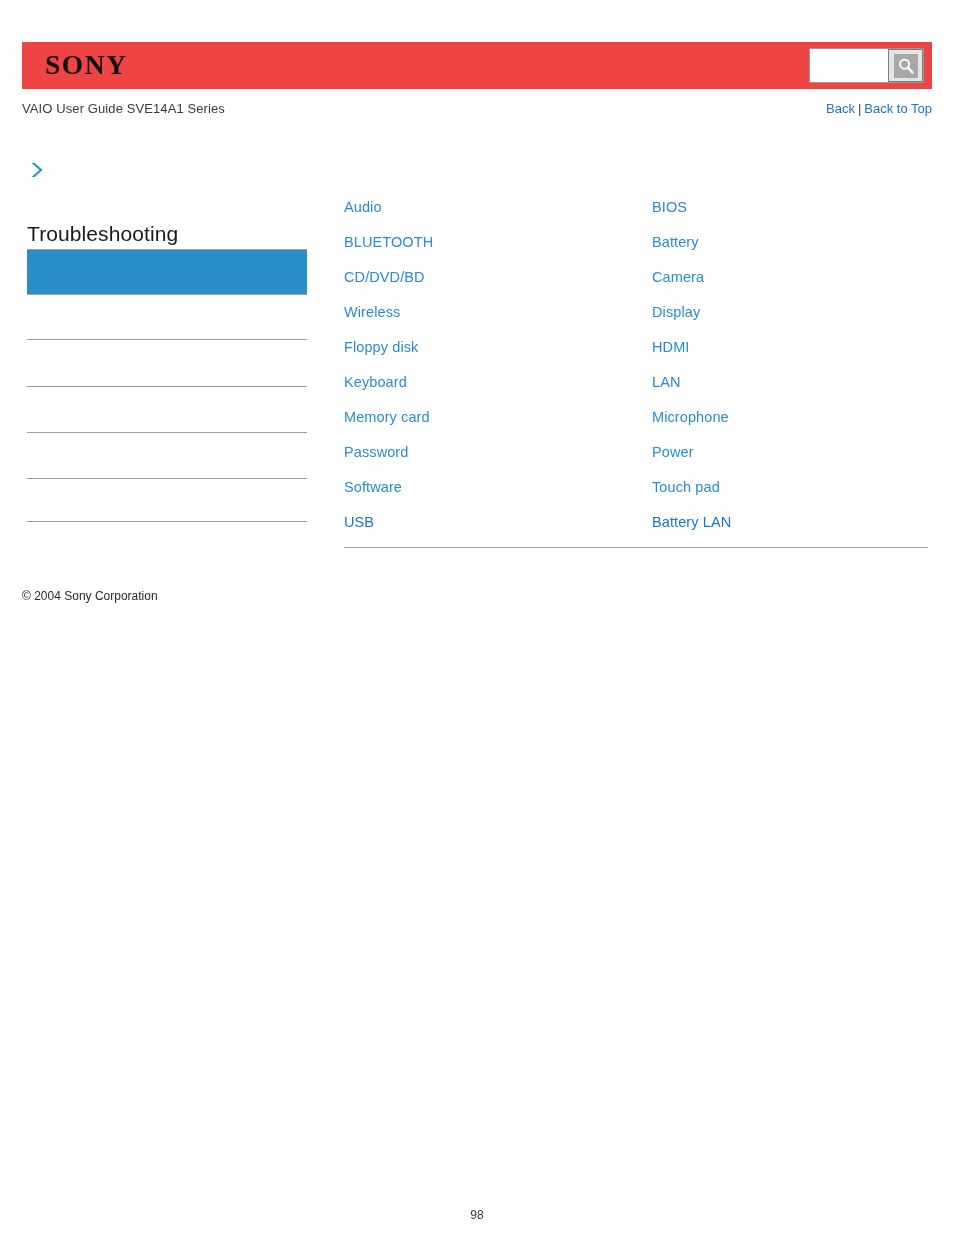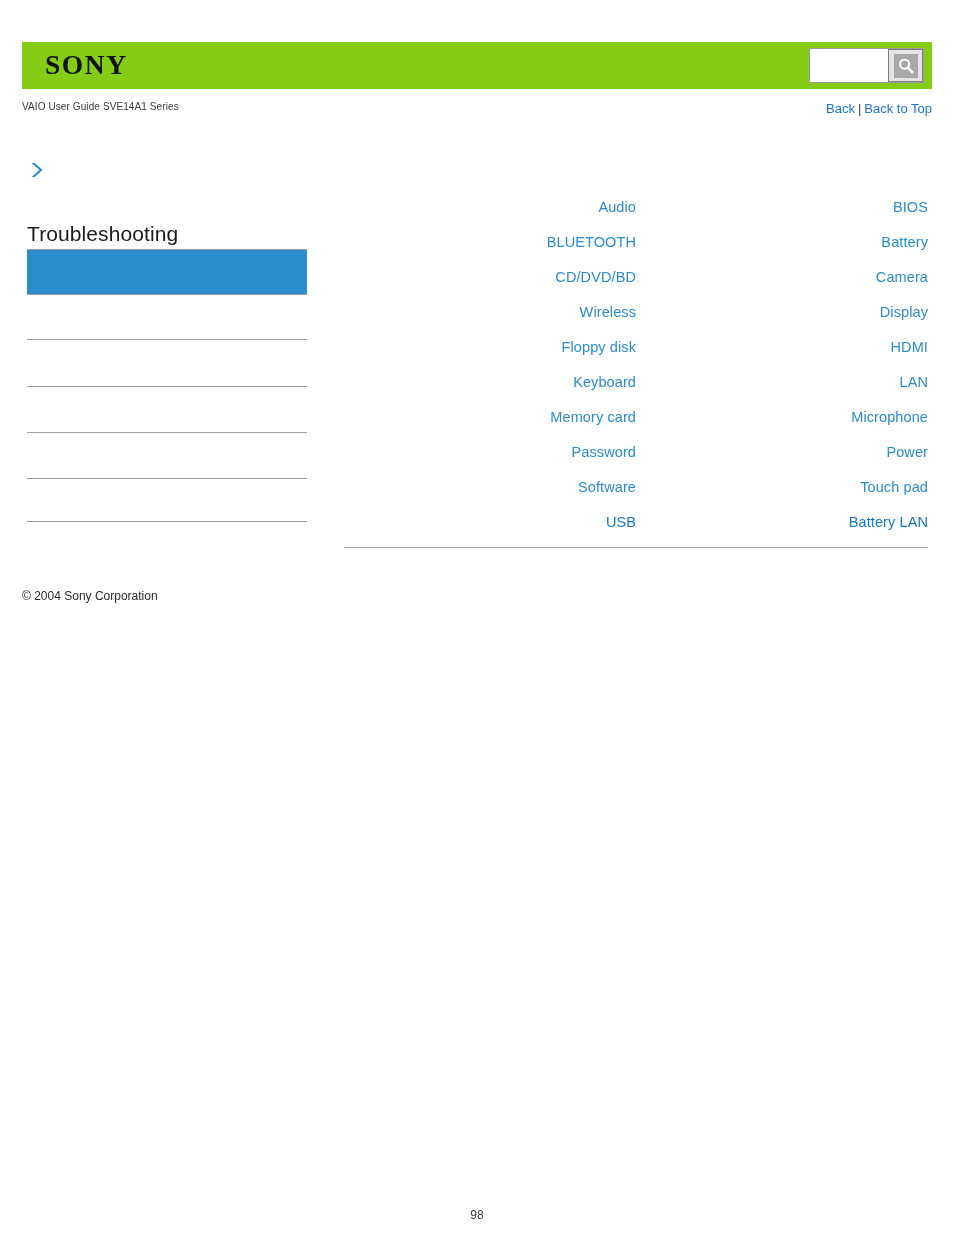--- a/index.html
+++ b/index.html
@@ -17,21 +17,21 @@
     overflow: hidden;
   }
 
   
   .header-bar {
     position: absolute;
     left: 22px;
     top: 42px;
     width: 910px;
     height: 47px;
-    background: #84cc16;
+    background: #ef4444;
     box-sizing: border-box;
   }
   .sony-logo {
     position: absolute;
     left: 23px;
     top: 9px;
     font-family: "Liberation Serif", serif;
     font-weight: bold;
     font-size: 27px;
     letter-spacing: 1.5px;
@@ -84,21 +84,21 @@
     display: flex;
     align-items: center;
     justify-content: center;
   }
 
   
   .guide-title {
     position: absolute;
     left: 22px;
     top: 101px;
-    font-size: 10px;
+    font-size: 13px;
     color: #3b3b3b;
     letter-spacing: 0.1px;
     white-space: nowrap;
   }
   .top-links {
     position: absolute;
     right: 22px;
     top: 101px;
     font-size: 13px;
     white-space: nowrap;
@@ -185,21 +185,20 @@
 
   
   .content {
     position: absolute;
     left: 344px;
     top: 190px;
     width: 584px;
   }
   .link-cols {
     display: flex;
-    text-align: right;
   }
   .link-col {
     width: 50%;
     box-sizing: border-box;
   }
   .link-col.col-right {
     padding-left: 16px;
   }
   .link-item {
     display: block;

